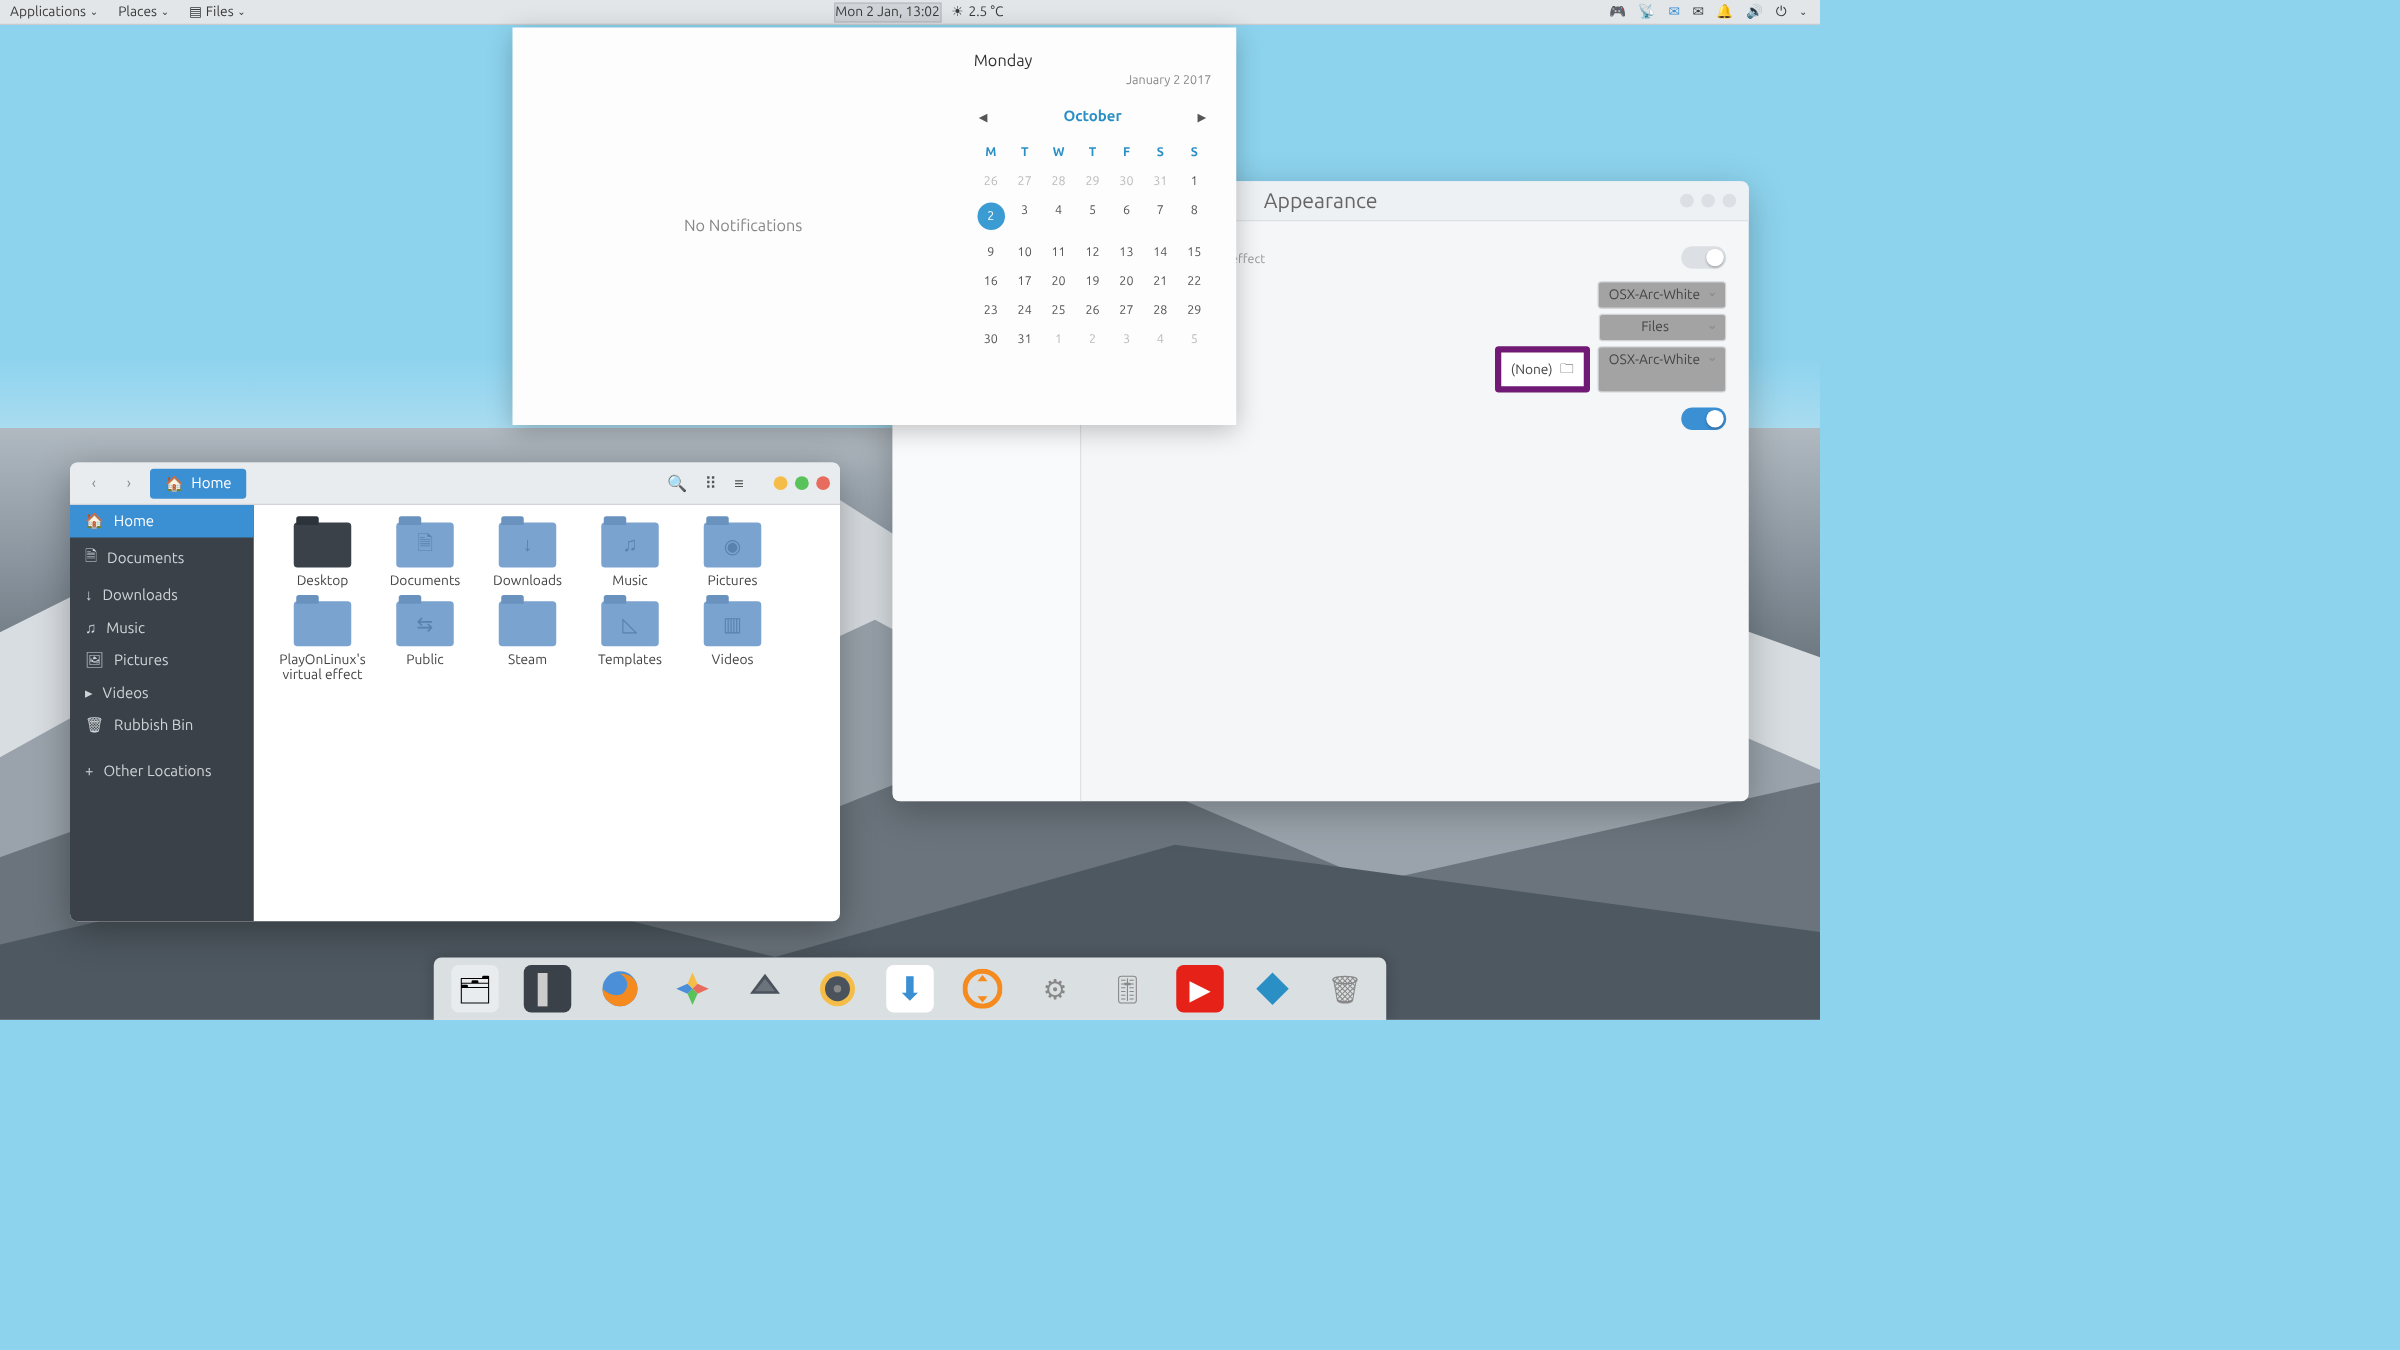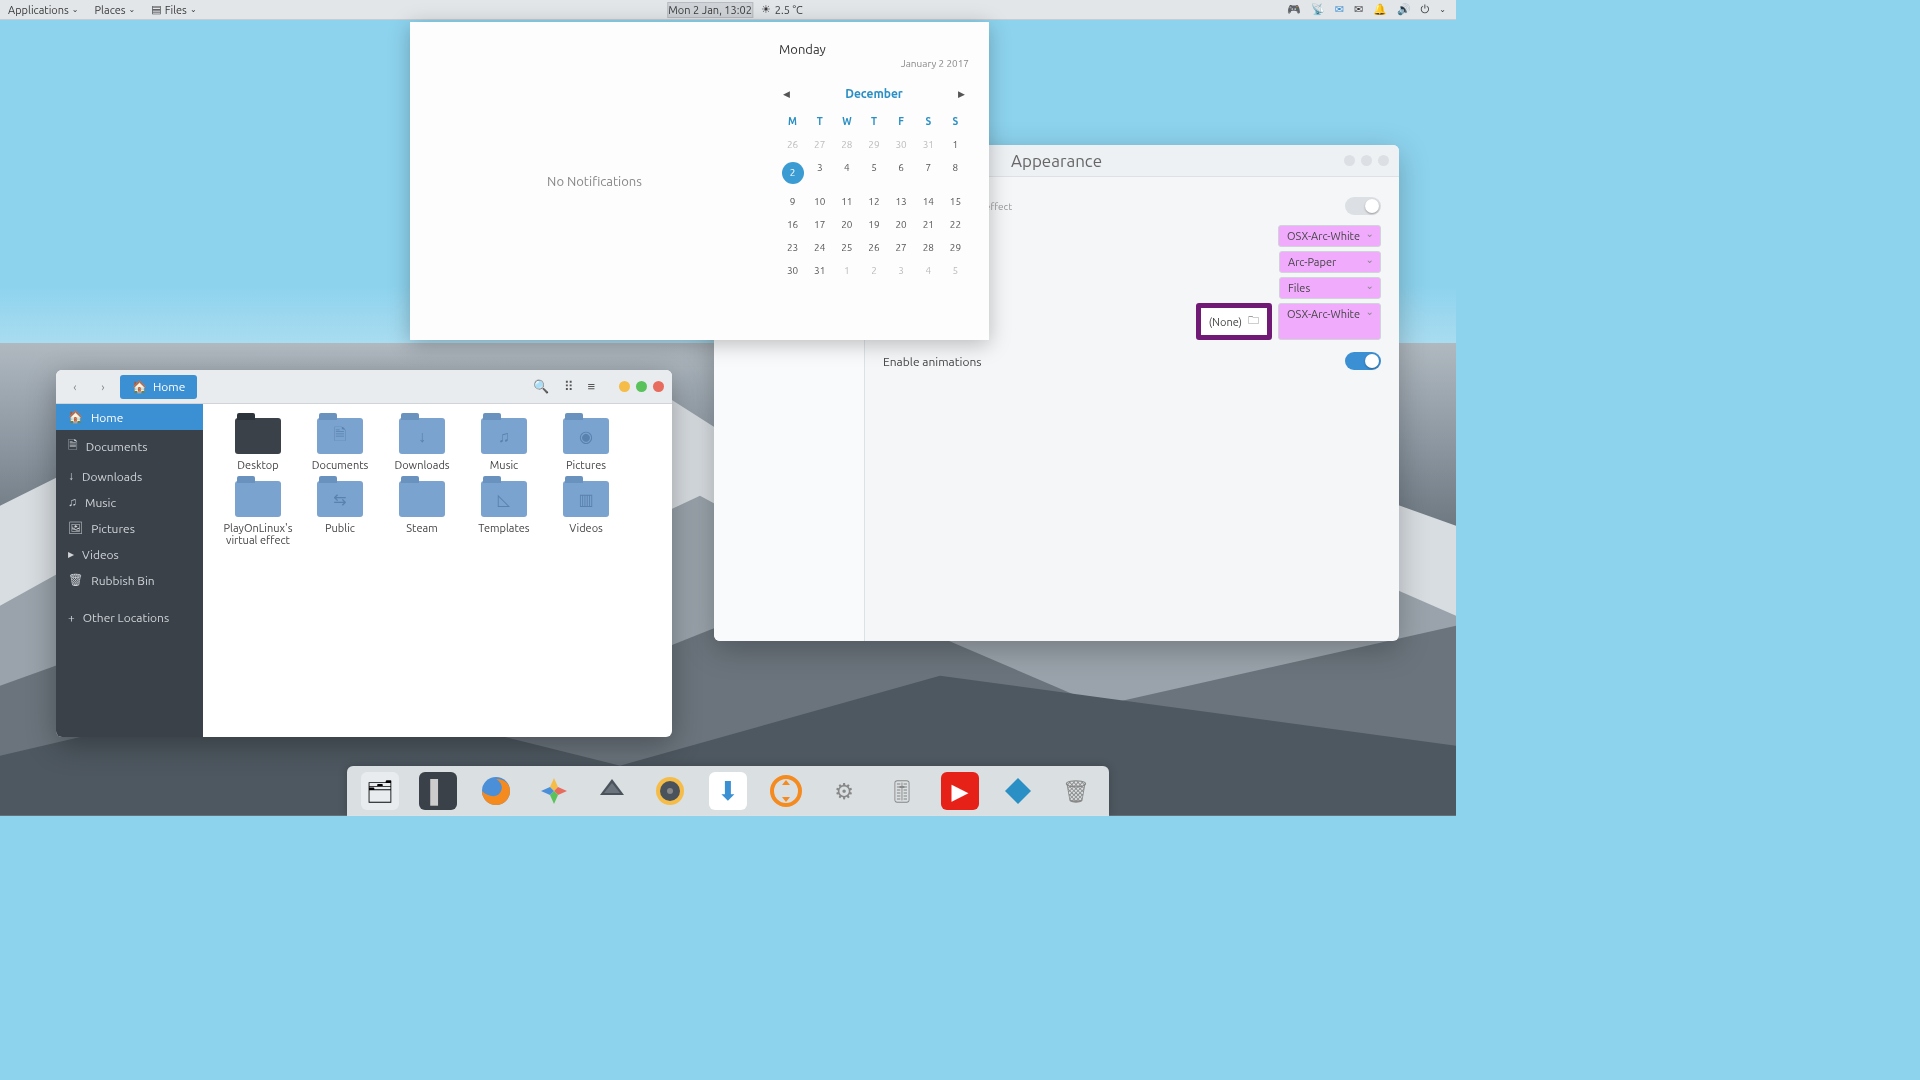--- a/index.html
+++ b/index.html
@@ -61,21 +61,21 @@
 .tw-titlebar { height: 32px; display: flex; align-items: center; justify-content: center; position: relative; border-bottom: 1px solid #dde1e5; background: #eef1f4; }
 .tw-title { font-size: 17px; color: #666; }
 .tw-traffic { position: absolute; right: 10px; display: flex; gap: 6px; }
 .tw-traffic span { width: 11px; height: 11px; border-radius: 50%; background: #dcdfe3; display: block; }
 .tw-body { flex: 1; display: flex; }
 .tw-sidebar { width: 151px; background: #f9fafb; border-right: 1px solid #dde1e5; font-size: 12px; color: #444; }
 .tw-side-item { padding: 9px 14px; cursor: pointer; border-bottom: 1px solid #eef1f4; }
 .tw-content { flex: 1; padding: 14px 18px; font-size: 12px; color: #444; position: relative; }
 .tw-row { display: flex; align-items: center; justify-content: space-between; padding: 6px 0; }
 .tw-hint { font-size: 10px; color: #999; }
-.tw-combo { border: 1px solid #d0d4d8; background: #f0abfc; padding: 4px 20px 4px 8px; border-radius: 3px; font-size: 11px; min-width: 102px; text-align: left; position: relative; cursor: pointer; }
+.tw-combo { border: 1px solid #d0d4d8; background: #a3a3a3; padding: 4px 20px 4px 8px; border-radius: 3px; font-size: 11px; min-width: 102px; text-align: center; position: relative; cursor: pointer; }
 .tw-combo::after { content: '⌄'; position: absolute; right: 6px; top: 2px; color: #888; font-size: 10px; }
 .tw-combo-row { display: flex; justify-content: flex-end; gap: 6px; margin: 4px 0; }
 .tw-none-box { border: 5px solid #701a75; background: #fff; padding: 4px 8px; border-radius: 3px; font-size: 11px; display: flex; align-items: center; gap: 6px; }
 .toggle { width: 36px; height: 18px; border-radius: 10px; position: relative; cursor: pointer; }
 .toggle.off { background: #dcdfe3; }
 .toggle.on { background: #3b8fd3; }
 .toggle .knob { width: 14px; height: 14px; background: #fff; border-radius: 50%; position: absolute; top: 2px; box-shadow: 0 1px 2px rgba(0,0,0,0.3); }
 .toggle.off .knob { right: 2px; } .toggle.on .knob { right: 2px; }
 .toggle.off .x { position: absolute; right: 5px; top: 1px; font-size: 10px; color: #888; }
 
@@ -132,21 +132,21 @@
   </div>
 </div>
 
 <div class="cal-popup">
   <div class="cal-left">No Notifications</div>
   <div class="cal-right">
     <div class="cal-dayname">Monday</div>
     <div class="cal-subdate">January  2 2017</div>
     <div class="cal-nav">
       <span class="cal-arrow">◀</span>
-      <span class="cal-month">December</span>
+      <span class="cal-month">October</span>
       <span class="cal-arrow">▶</span>
     </div>
     <div class="cal-grid" id="cal-grid">
         <div class="cal-hdr">M</div>
         <div class="cal-hdr">T</div>
         <div class="cal-hdr">W</div>
         <div class="cal-hdr">T</div>
         <div class="cal-hdr">F</div>
         <div class="cal-hdr">S</div>
         <div class="cal-hdr">S</div>
@@ -332,23 +332,20 @@
         <span class="tw-hint">ted for change to take effect</span>
         <div class="toggle off">
             <span class="x">✕</span>
             <span class="knob"></span>
           </div>
       </div>
       <div class="tw-combo-row">
           <div class="tw-combo">OSX-Arc-White</div>
         </div>
       <div class="tw-combo-row">
-          <div class="tw-combo">Arc-Paper</div>
-        </div>
-      <div class="tw-combo-row">
           <div class="tw-combo">Files</div>
         </div>
       <div class="tw-combo-row">
         <div class="tw-none-box">
             <span>(None)</span>
             <span>🗀</span>
           </div>
         <div class="tw-combo">OSX-Arc-White</div>
       </div>
       <div class="tw-row" style="margin-top:6px">

